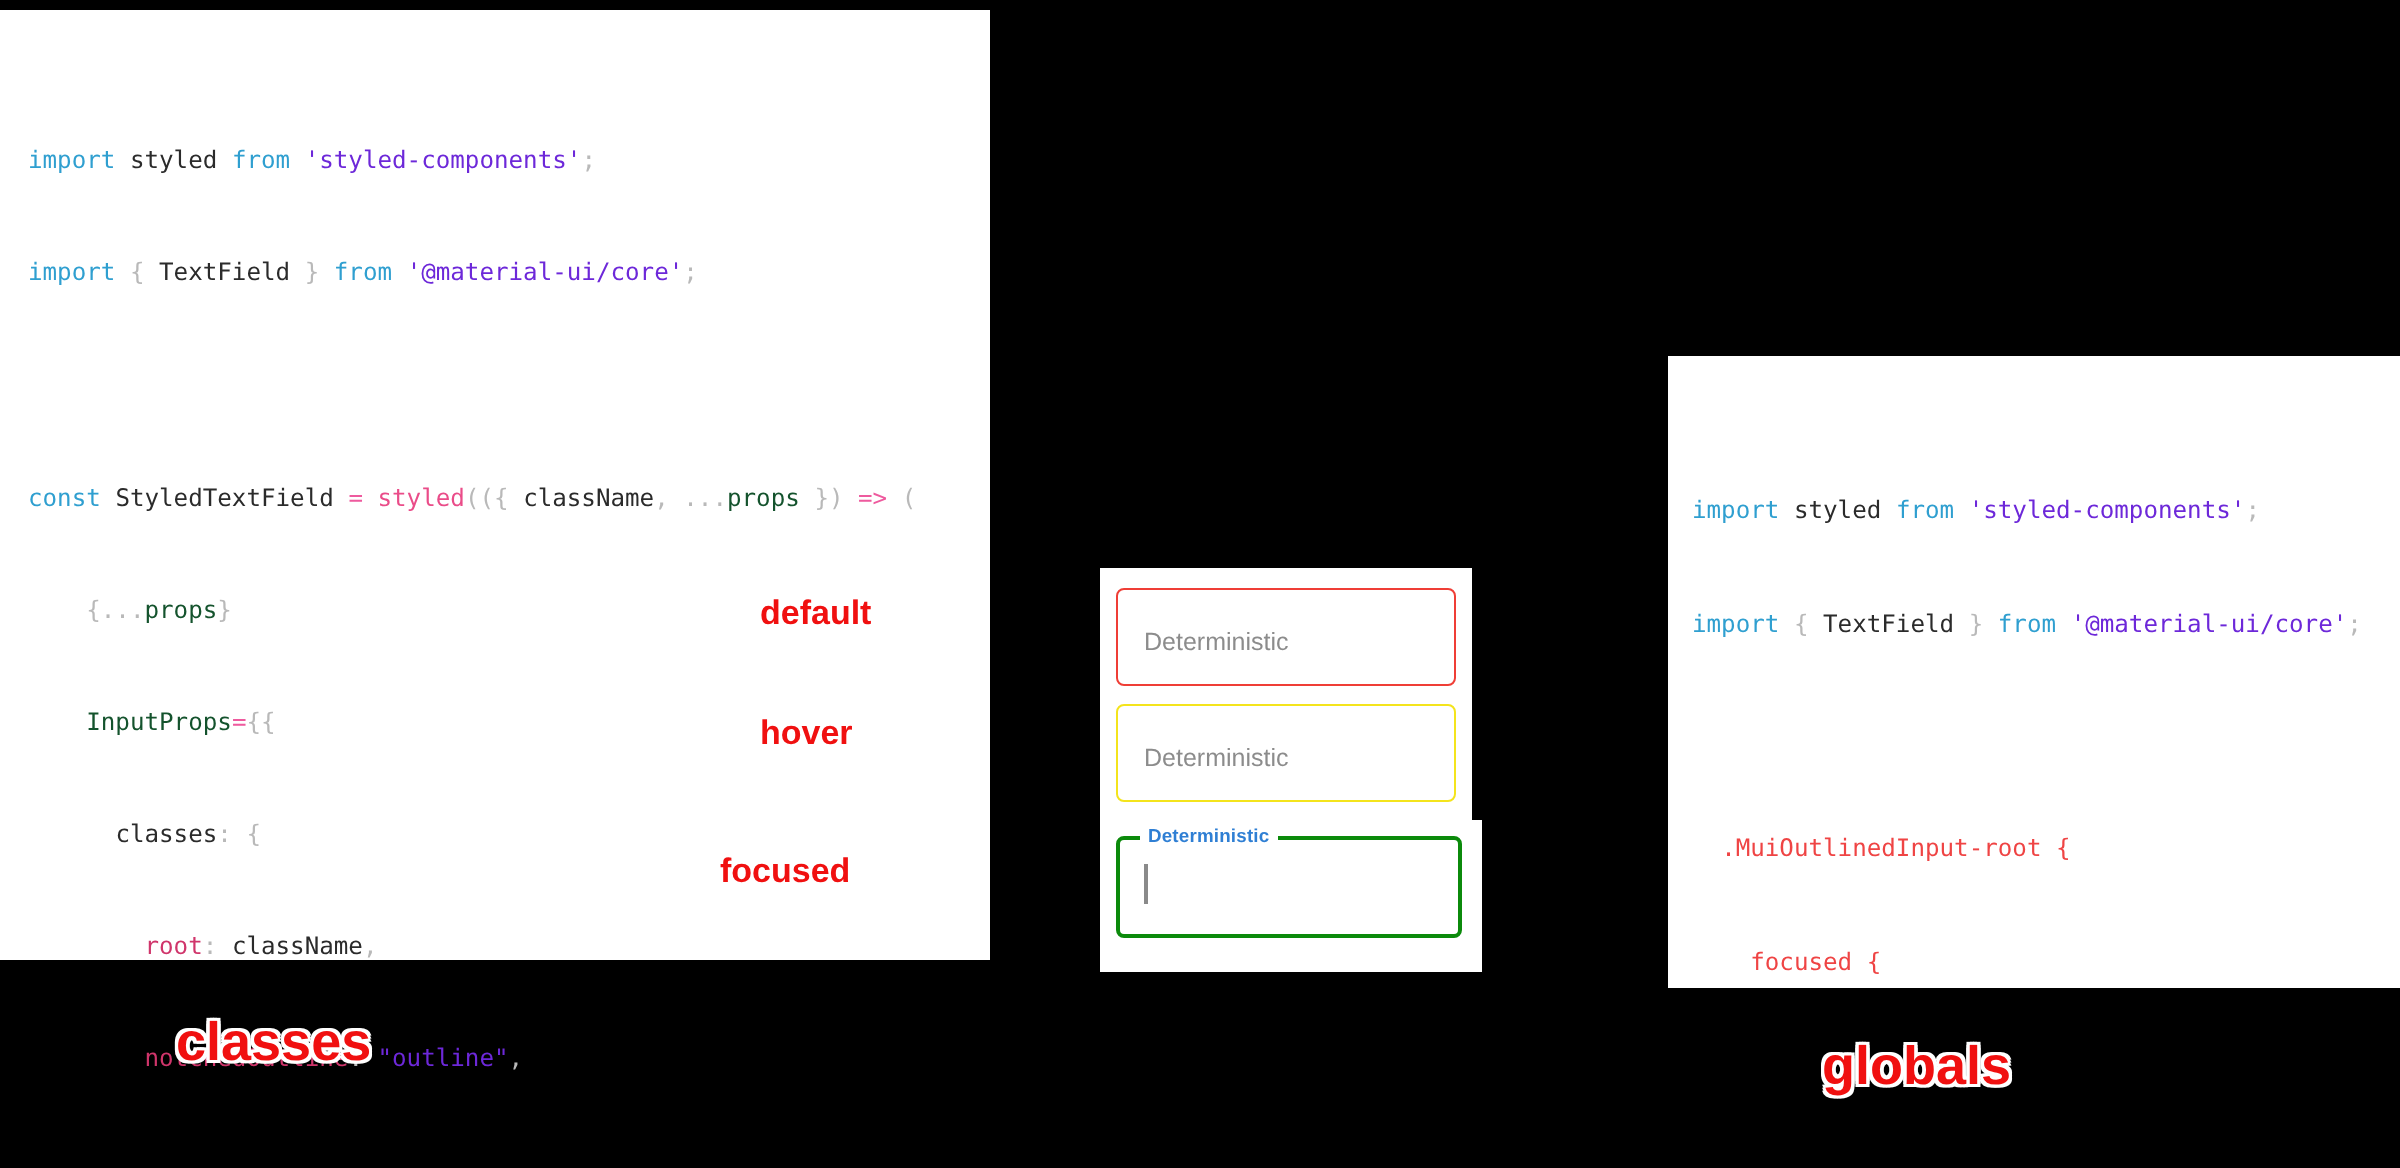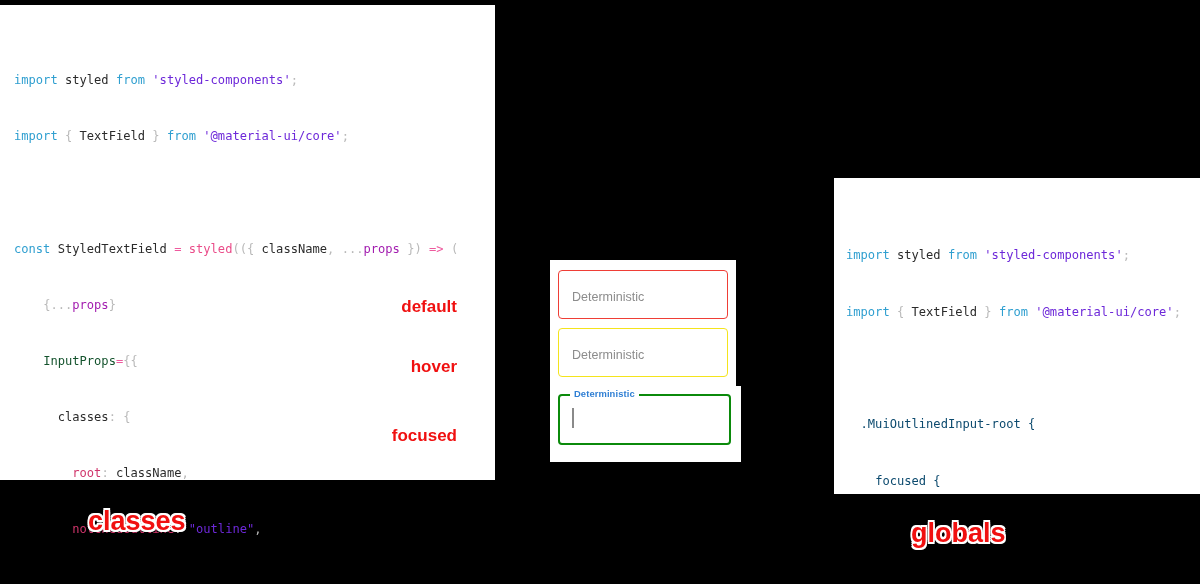--- a/index.html
+++ b/index.html
@@ -44,29 +44,29 @@
   .code-panel .ln { display: block; height: 18.75px; }
 
   
   .t-kw    { color: #2f9fd0; }       
   .t-id    { color: #2b2b2b; }       
   .t-str   { color: #6d28d9; }       
   .t-punc  { color: #b9b9b9; }       
   .t-fn    { color: #ea4c89; }       
   .t-op    { color: #ee5a9e; }       
   .t-key   { color: #d0356b; }       
-  .t-prop  { color: #a21caf; text-align: right; }       
+  .t-prop  { color: #14532d; text-align: right; }       
   .t-attr  { color: #14532d; }       
-  .t-css   { color: #0c4a6e; }
+  .t-css   { color: #ef4444; }
 
   
   #demo-panel {
     position: absolute;
     left: 550px;
-    top: 260px;
+    top: 284px;
     width: 191px;
     height: 210px;
   }
   #demo-upper {
     position: absolute;
     left: 0; top: 0;
     width: 186px;
     height: 126px;
     background: #ffffff;
   }
@@ -134,21 +134,21 @@
     font-family: "Liberation Sans", sans-serif;
     font-weight: bold;
     color: #f01010;
     text-shadow:
       -1.6px -1.6px 0 #fff,  1.6px -1.6px 0 #fff,
       -1.6px  1.6px 0 #fff,  1.6px  1.6px 0 #fff,
       -1.6px 0 0 #fff, 1.6px 0 0 #fff,
        0 -1.6px 0 #fff, 0 1.6px 0 #fff;
     white-space: nowrap;
   }
-  .anno-state { font-size: 17px; text-align: right; }
+  .anno-state { font-size: 17px; }
   #anno-default { left: 380px; top: 297px; width: 77px; }
   #anno-hover   { left: 380px; top: 357px; width: 77px; }
   #anno-focused { left: 360px; top: 426px; width: 97px; }
 
   .anno-section { font-size: 27px; }
   #anno-classes { left: 88px;  top: 506px; }
   #anno-globals { left: 911px; top: 518px; }
 </style>
 </head>
 <body>

